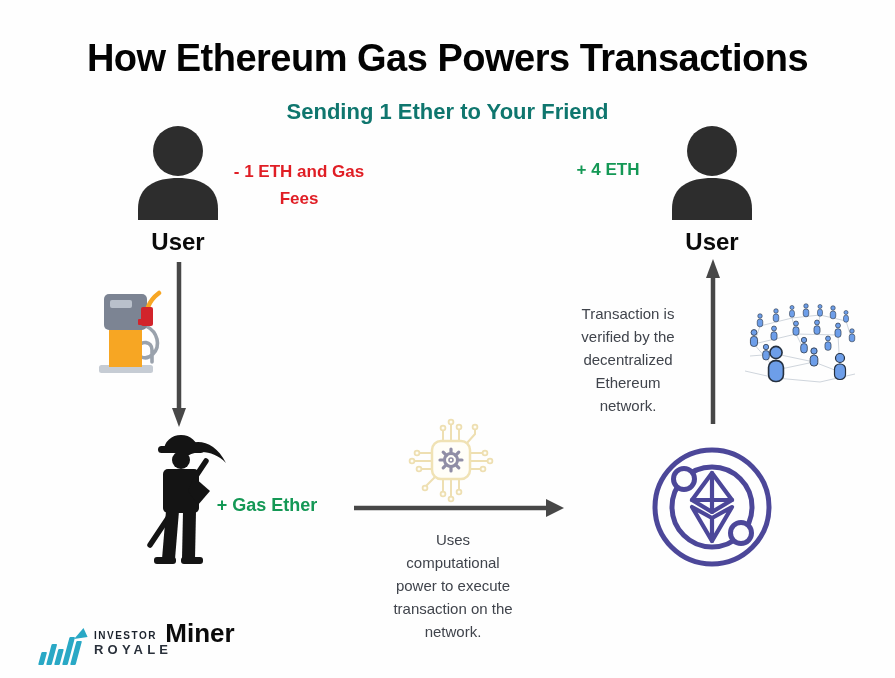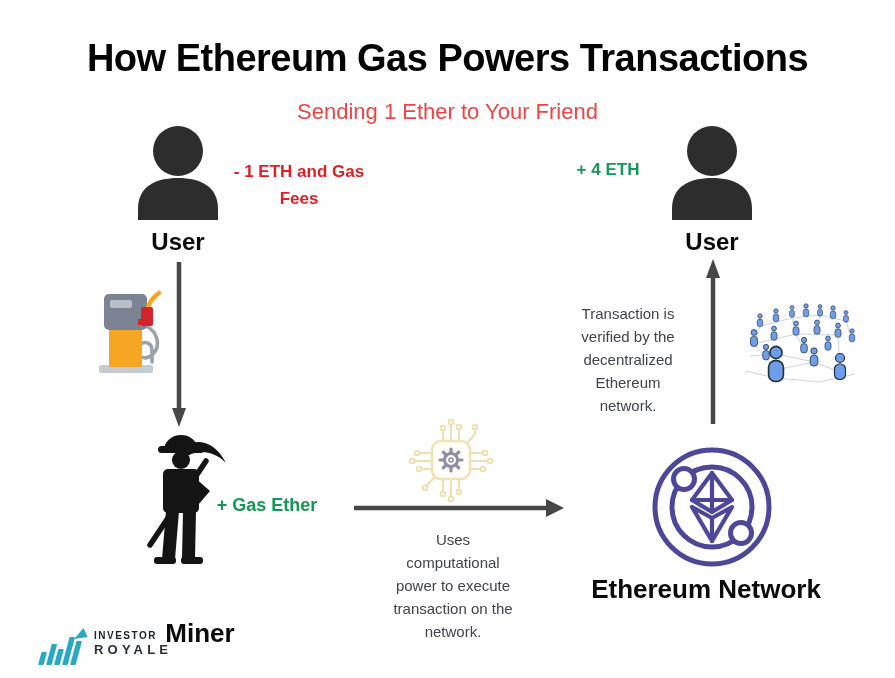--- a/index.html
+++ b/index.html
@@ -4,21 +4,21 @@
 <style>
   html,body{margin:0;padding:0;background:#fff;}
   .canvas{
     position:relative;width:895px;height:678px;background:#fefefe;
     font-family:"Liberation Sans","DejaVu Sans",sans-serif;color:#111;overflow:hidden;
   }
   .abs{position:absolute;}
   .ctr{text-align:center;}
   .multiline{white-space:pre-line;}
   .title{top:36px;left:0;width:895px;font-size:38px;line-height:44px;font-weight:700;color:#030303;letter-spacing:-.5px;}
-  .subtitle{top:99px;left:0;width:895px;font-size:22px;line-height:26px;font-weight:400;color:#ef4444;}
+  .subtitle{top:99px;left:0;width:895px;font-size:22px;line-height:26px;font-weight:700;color:#0f766e;}
   .node-label{font-size:24px;font-weight:800;color:#0b0b0b;}
   .big-label{font-size:26px;font-weight:800;color:#0b0b0b;}
   .neg{color:#e01e25;font-size:17px;line-height:27px;font-weight:700;}
   .pos{color:#149855;font-size:17px;font-weight:700;}
   .pos-big{color:#149855;font-size:18px;font-weight:700;}
   .step{font-size:15px;line-height:23px;color:#40444c;}
   .brand-text{line-height:1;}
   .brand1{font-size:10px;font-weight:800;letter-spacing:1.5px;color:#1b222c;}
   .brand2{font-size:13px;font-weight:600;letter-spacing:4.2px;color:#2a313b;margin-top:2px;}
   svg{display:block;}
@@ -151,21 +151,20 @@
       <circle cx="29" cy="26" r="10.5" fill="#fdfdfd" stroke="#4c4799" stroke-width="5"></circle>
       <g fill="none" stroke="#4c4799" stroke-width="4.2" stroke-linejoin="round" stroke-linecap="round">
         <path d="M0,-34 L20,-7 L0,5 L-20,-7 Z"></path>
         <path d="M0,-34 L0,5"></path>
         <path d="M-20,-7 L20,-7"></path>
         <path d="M-20,0 L0,34 L20,0 L0,11 Z"></path>
         <path d="M0,11 L0,34"></path>
       </g>
     </svg>
   </div>
-  <div class="abs ctr big-label" style="left:576px;top:574px;width:260px;">Ethereum Network</div>
 
   <div class="abs" style="left:705px;top:258px;">
     <svg width="16" height="168" viewBox="0 0 16 168">
       <polygon points="8,1 1,20 15,20" fill="#474747"></polygon>
       <line x1="8" y1="18" x2="8" y2="166" stroke="#474747" stroke-width="4.5"></line>
     </svg>
   </div>
   <div class="abs ctr step multiline" style="left:563px;top:302px;width:130px;">Transaction is
 verified by the
 decentralized

